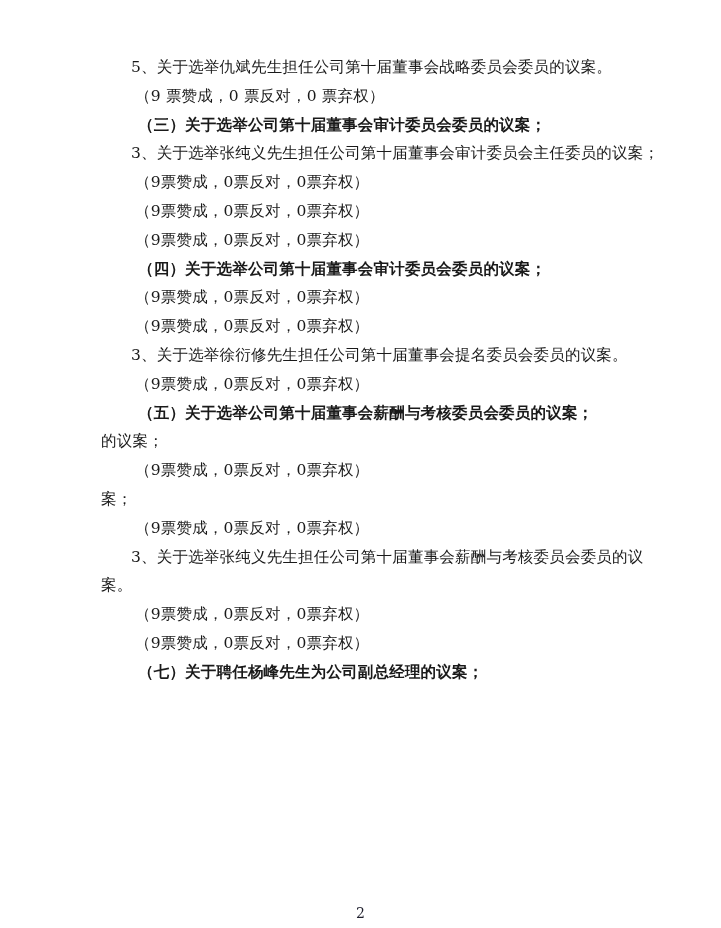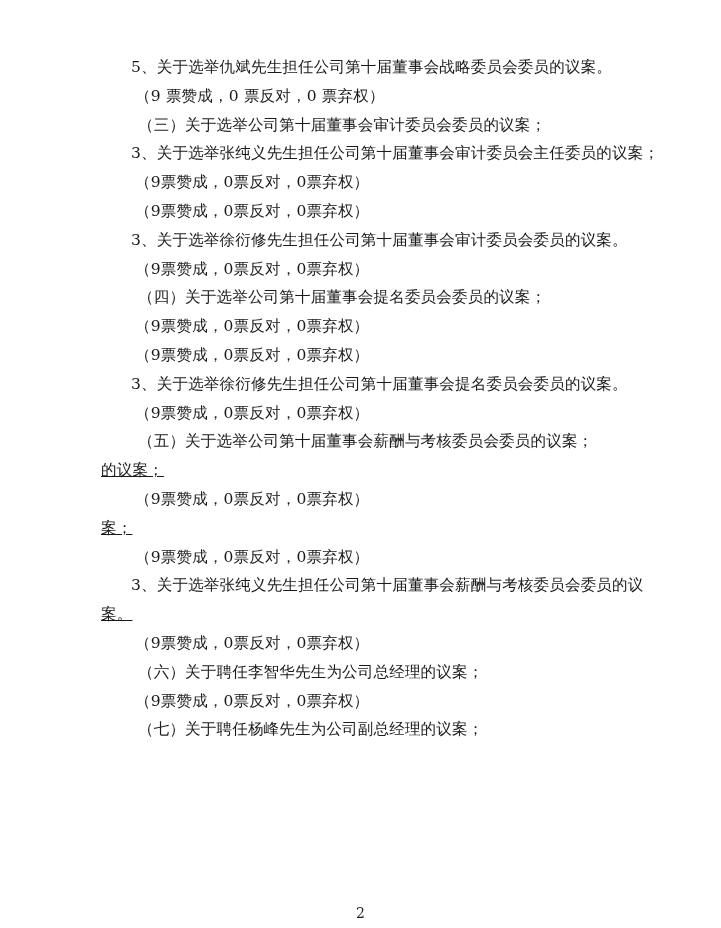--- a/index.html
+++ b/index.html
@@ -28,24 +28,24 @@
     width: 516px;
   }
   .line {
     font-size: 15.5px;
     line-height: 28.8px;
     white-space: nowrap;
     letter-spacing: 0.2px;
   }
   .item    { padding-left: 30px; }
   .vote    { padding-left: 34px; }
-  .cont    { padding-left: 0; text-decoration: underline; }
+  .cont    { padding-left: 0; }
   .heading {
     padding-left: 37px;
-    font-weight: normal;
+    font-weight: bold;
   }
   .page-number {
     position: absolute;
     top: 894px;
     left: 0;
     width: 721px;
     text-align: center;
     font-size: 14px;
     line-height: 20px;
     color: #1d1d2b;
@@ -55,33 +55,31 @@
 <body>
 
 <div class="page">
   <div class="content">
     <div class="line item">5、关于选举仇斌先生担任公司第十届董事会战略委员会委员的议案。</div>
     <div class="line vote">（9 票赞成，0 票反对，0 票弃权）</div>
     <div class="line heading">（三）关于选举公司第十届董事会审计委员会委员的议案；</div>
     <div class="line item">3、关于选举张纯义先生担任公司第十届董事会审计委员会主任委员的议案；</div>
     <div class="line vote">（9票赞成，0票反对，0票弃权）</div>
     <div class="line vote">（9票赞成，0票反对，0票弃权）</div>
-    <div class="line item">3、关于选举徐衍修先生担任公司第十届董事会审计委员会委员的议案。</div>
     <div class="line vote">（9票赞成，0票反对，0票弃权）</div>
-    <div class="line heading">（四）关于选举公司第十届董事会提名委员会委员的议案；</div>
+    <div class="line heading">（四）关于选举公司第十届董事会审计委员会委员的议案；</div>
     <div class="line vote">（9票赞成，0票反对，0票弃权）</div>
     <div class="line vote">（9票赞成，0票反对，0票弃权）</div>
     <div class="line item">3、关于选举徐衍修先生担任公司第十届董事会提名委员会委员的议案。</div>
     <div class="line vote">（9票赞成，0票反对，0票弃权）</div>
     <div class="line heading">（五）关于选举公司第十届董事会薪酬与考核委员会委员的议案；</div>
     <div class="line cont">的议案；</div>
     <div class="line vote">（9票赞成，0票反对，0票弃权）</div>
     <div class="line cont">案；</div>
     <div class="line vote">（9票赞成，0票反对，0票弃权）</div>
     <div class="line item">3、关于选举张纯义先生担任公司第十届董事会薪酬与考核委员会委员的议</div>
     <div class="line cont">案。</div>
     <div class="line vote">（9票赞成，0票反对，0票弃权）</div>
-    <div class="line heading">（六）关于聘任李智华先生为公司总经理的议案；</div>
     <div class="line vote">（9票赞成，0票反对，0票弃权）</div>
     <div class="line heading">（七）关于聘任杨峰先生为公司副总经理的议案；</div>
   </div>
   <div class="page-number">2</div>
 </div>
 
 </body></html>

